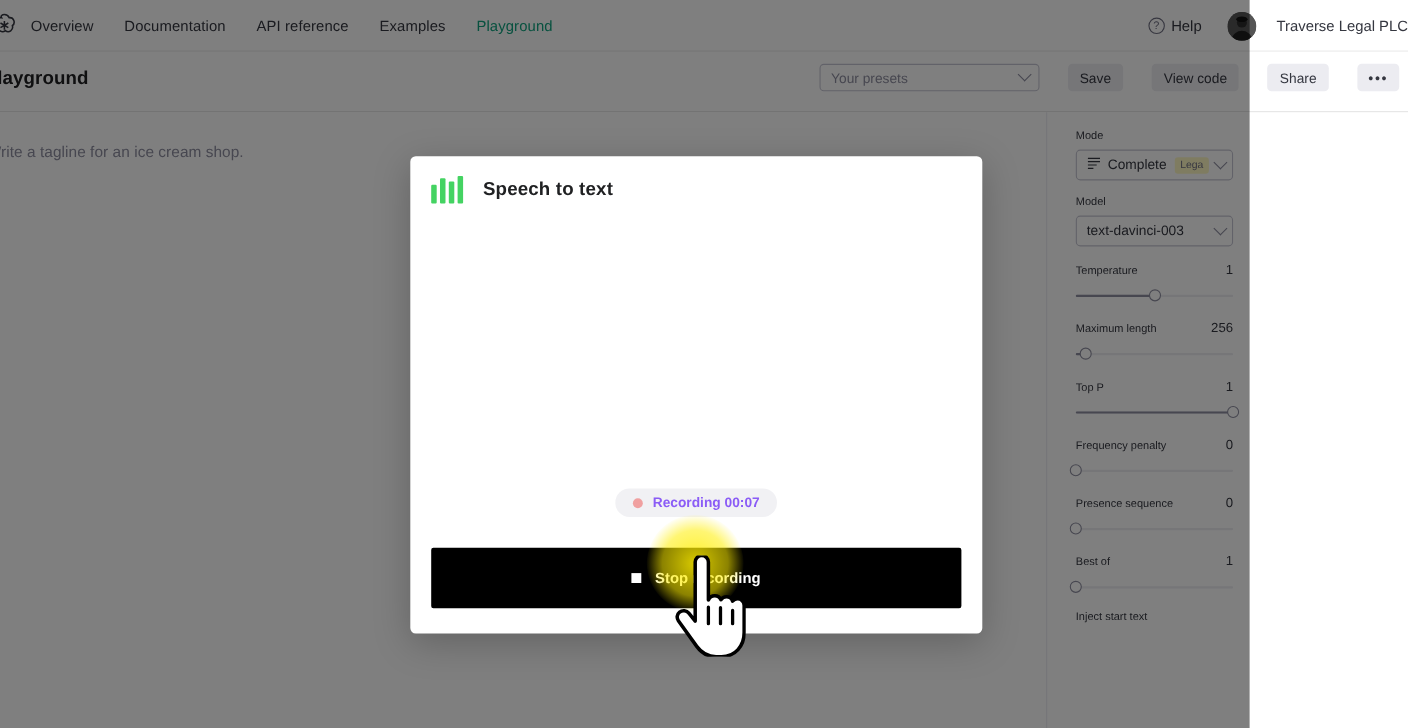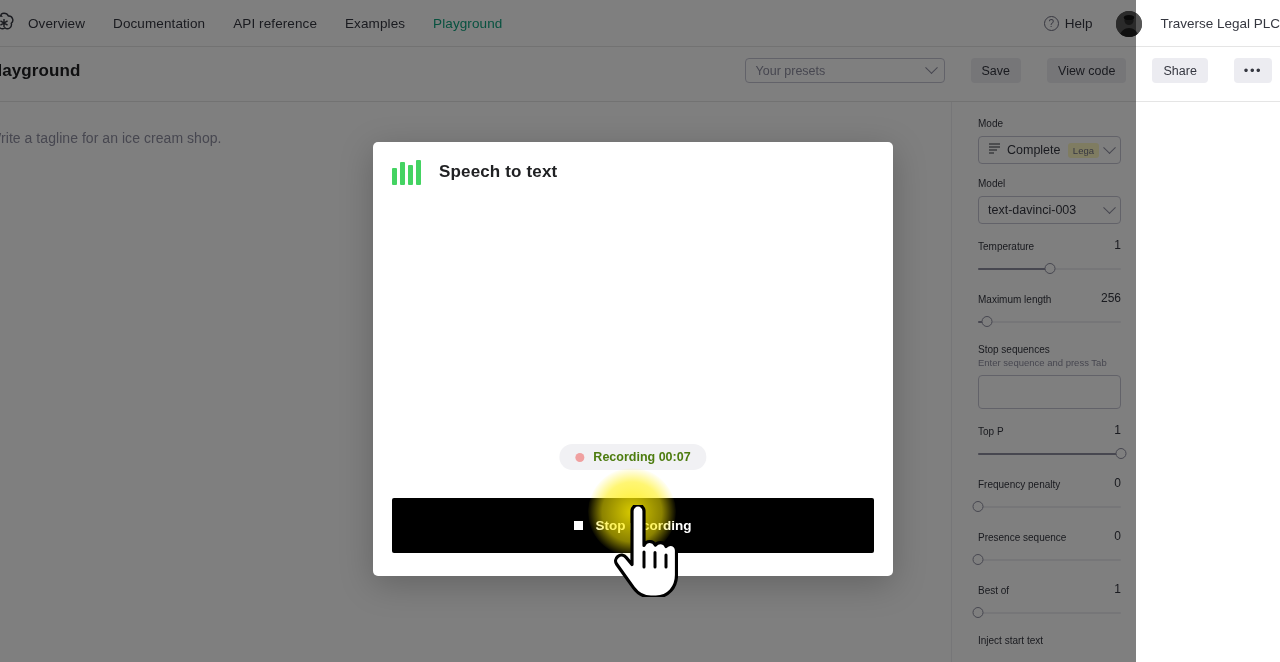--- a/index.html
+++ b/index.html
@@ -137,21 +137,21 @@
   .wave-icon { display: flex; align-items: flex-end; gap: 3px; height: 26px; width: 32px; }
   .wave-icon i { display: block; width: 5px; background: #44d362; border-radius: 1px; }
   .modal-title { font-size: 17px; font-weight: 700; color: #202123; letter-spacing: .15px; }
 
   .rec-badge {
     position: absolute; left: 50%; transform: translateX(-50%); top: 302px;
     height: 26px; border-radius: 13px; background: #f1f1f4;
     display: flex; align-items: center; gap: 9px; padding: 0 16px;
   }
   .rec-dot { width: 9px; height: 9px; border-radius: 50%; background: #f0a0a0; flex: none; }
-  .rec-text { font-size: 12.5px; font-weight: 700; color: #4d7c0f; white-space: nowrap; }
+  .rec-text { font-size: 12.5px; font-weight: 700; color: #8b5cf6; white-space: nowrap; }
 
   .stop-btn {
     position: absolute; left: 19px; top: 356px; width: 482px; height: 55px;
     background: #000000; border: none; border-radius: 2px; cursor: pointer;
     display: flex; align-items: center; justify-content: center; gap: 12px;
     font-family: inherit;
   }
   .stop-sq { width: 9px; height: 9px; background: #ffffff; flex: none; }
   .stop-label { font-size: 13.5px; font-weight: 700; color: #ffffff; }
 
@@ -284,25 +284,20 @@
           <span class="s-val">256</span>
         </div>
         <div class="slider">
           <div class="track">
               <div class="fill" style="width: 6%;"></div>
             </div>
           <div class="knob" style="left: 6%;"></div>
         </div>
       </div>
 
-      <div class="block">
-        <div class="s-label">Stop sequences</div>
-        <div class="s-hint">Enter sequence and press Tab</div>
-        <div class="s-textarea"></div>
-      </div>
 
       <div class="block">
         <div class="s-row">
           <span class="s-label">Top P</span>
           <span class="s-val">1</span>
         </div>
         <div class="slider">
           <div class="track">
               <div class="fill" style="width: 100%;"></div>
             </div>

